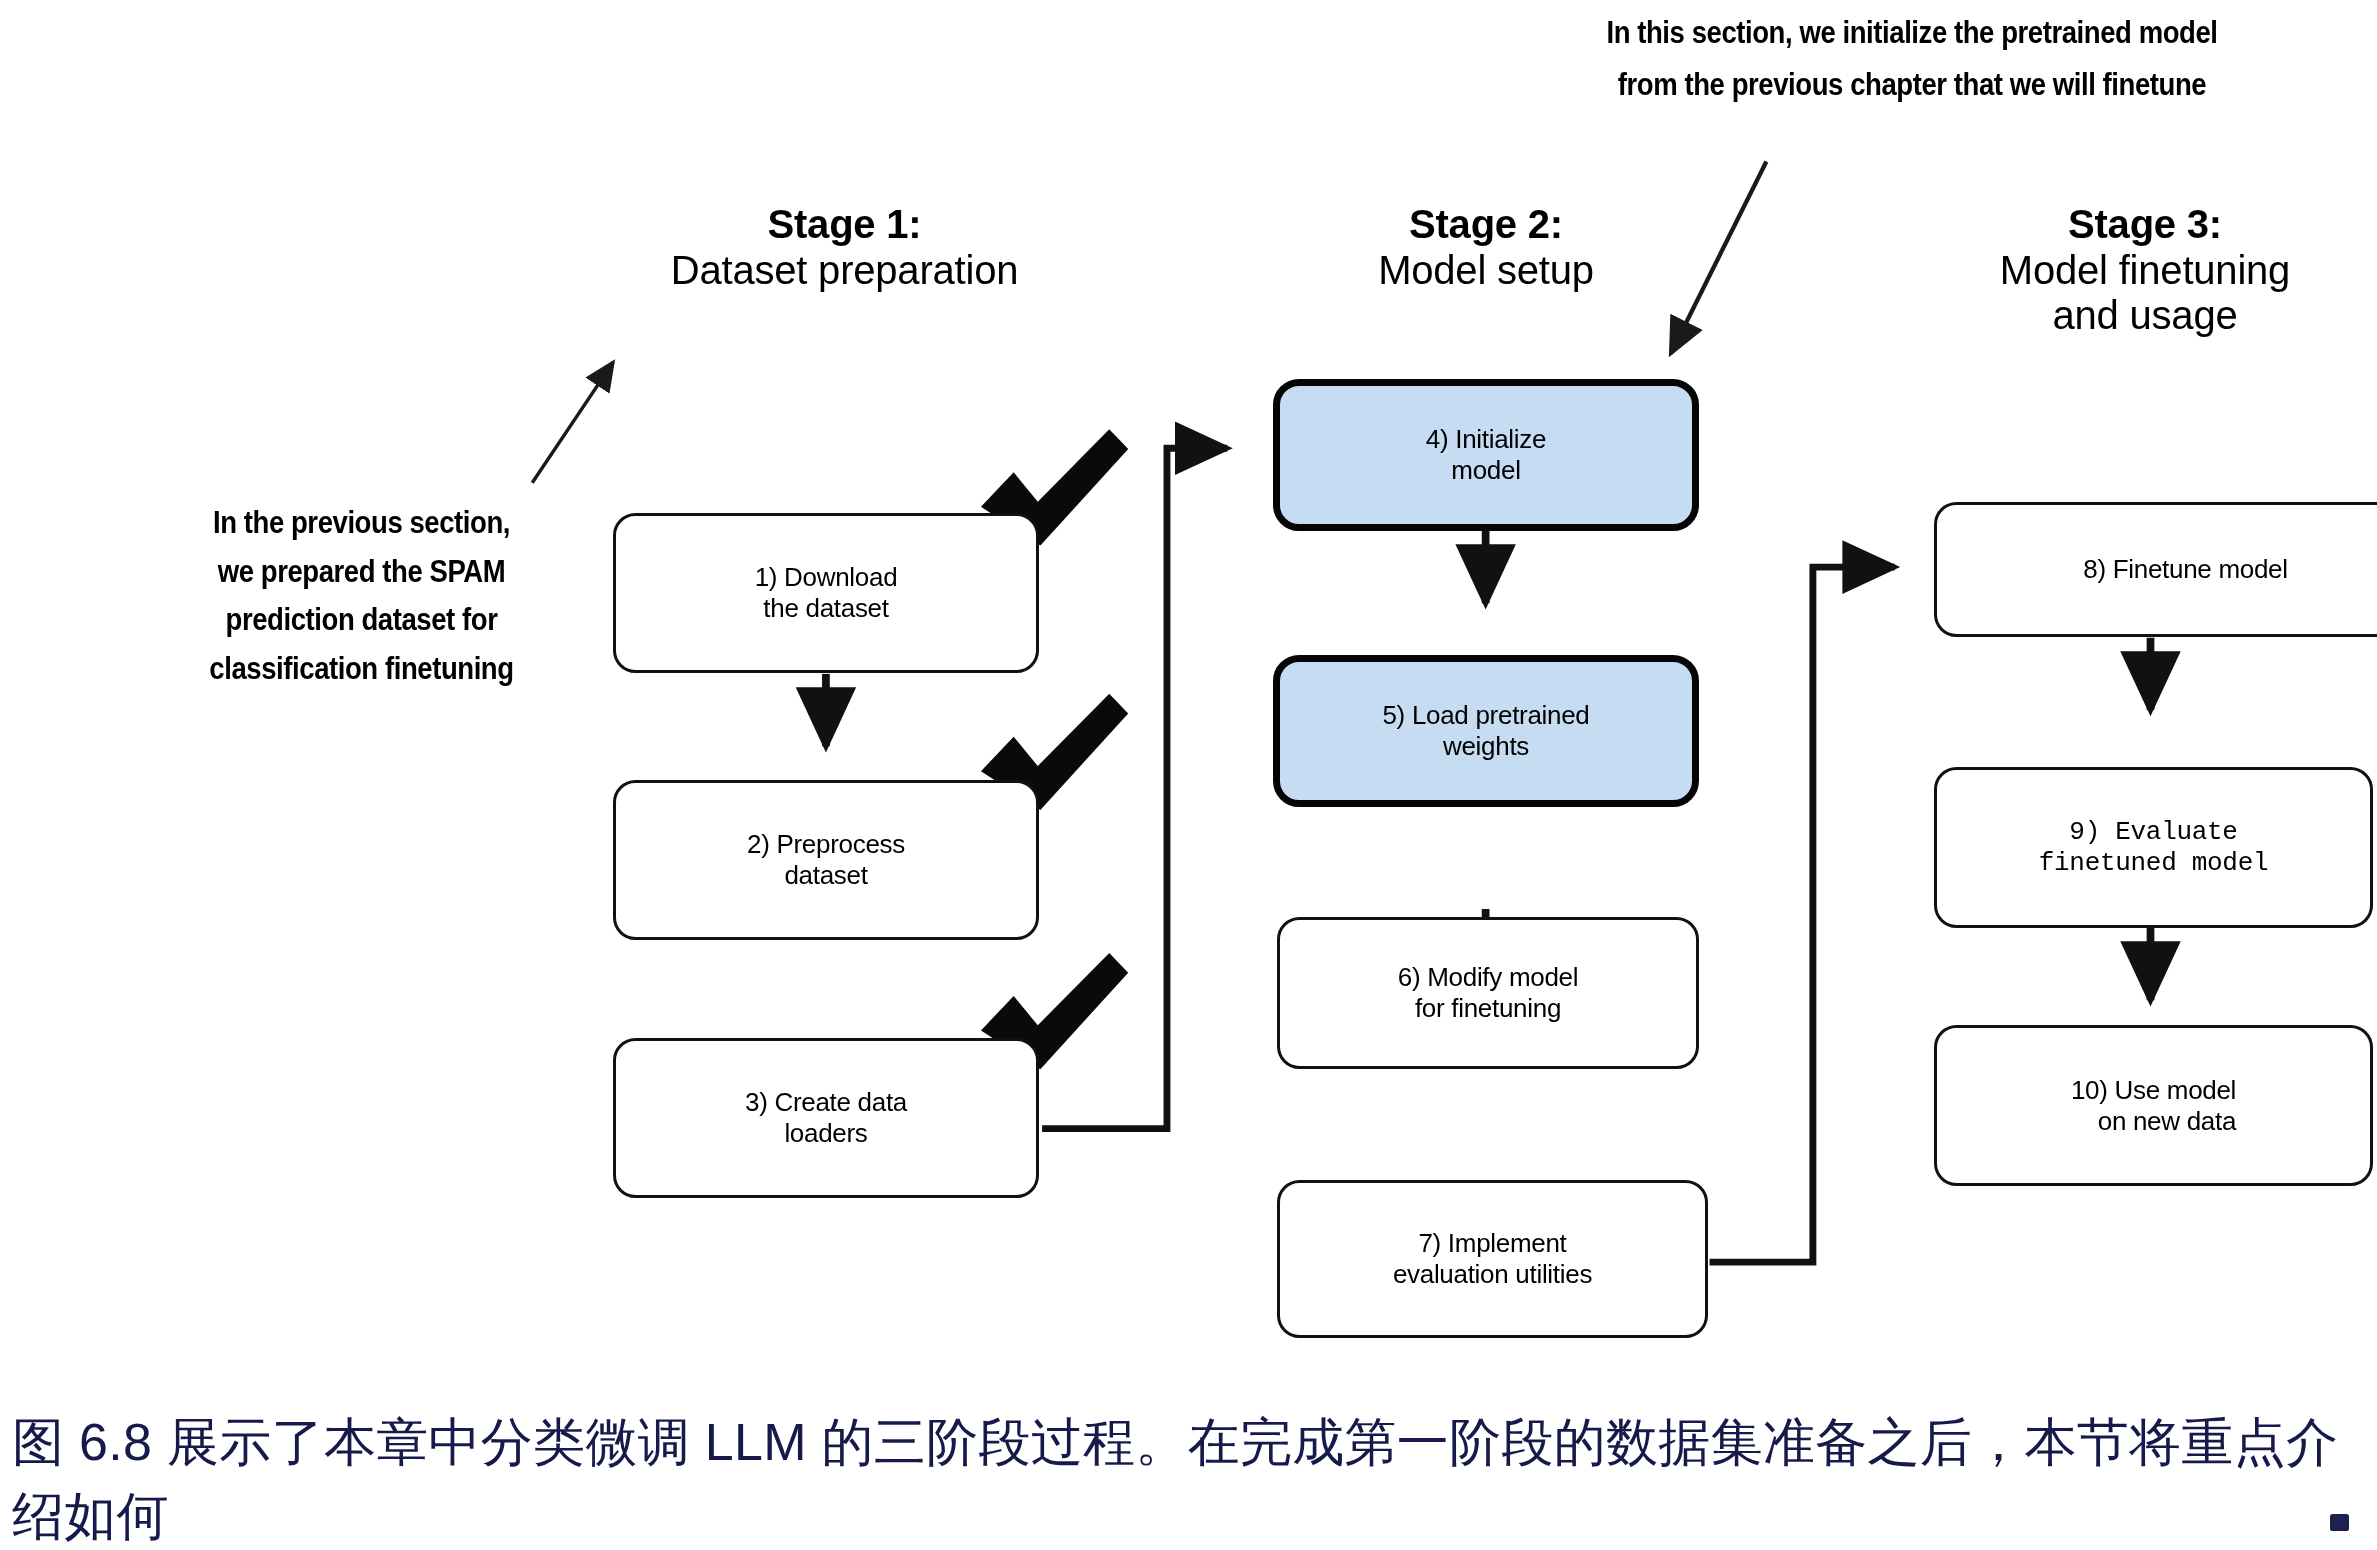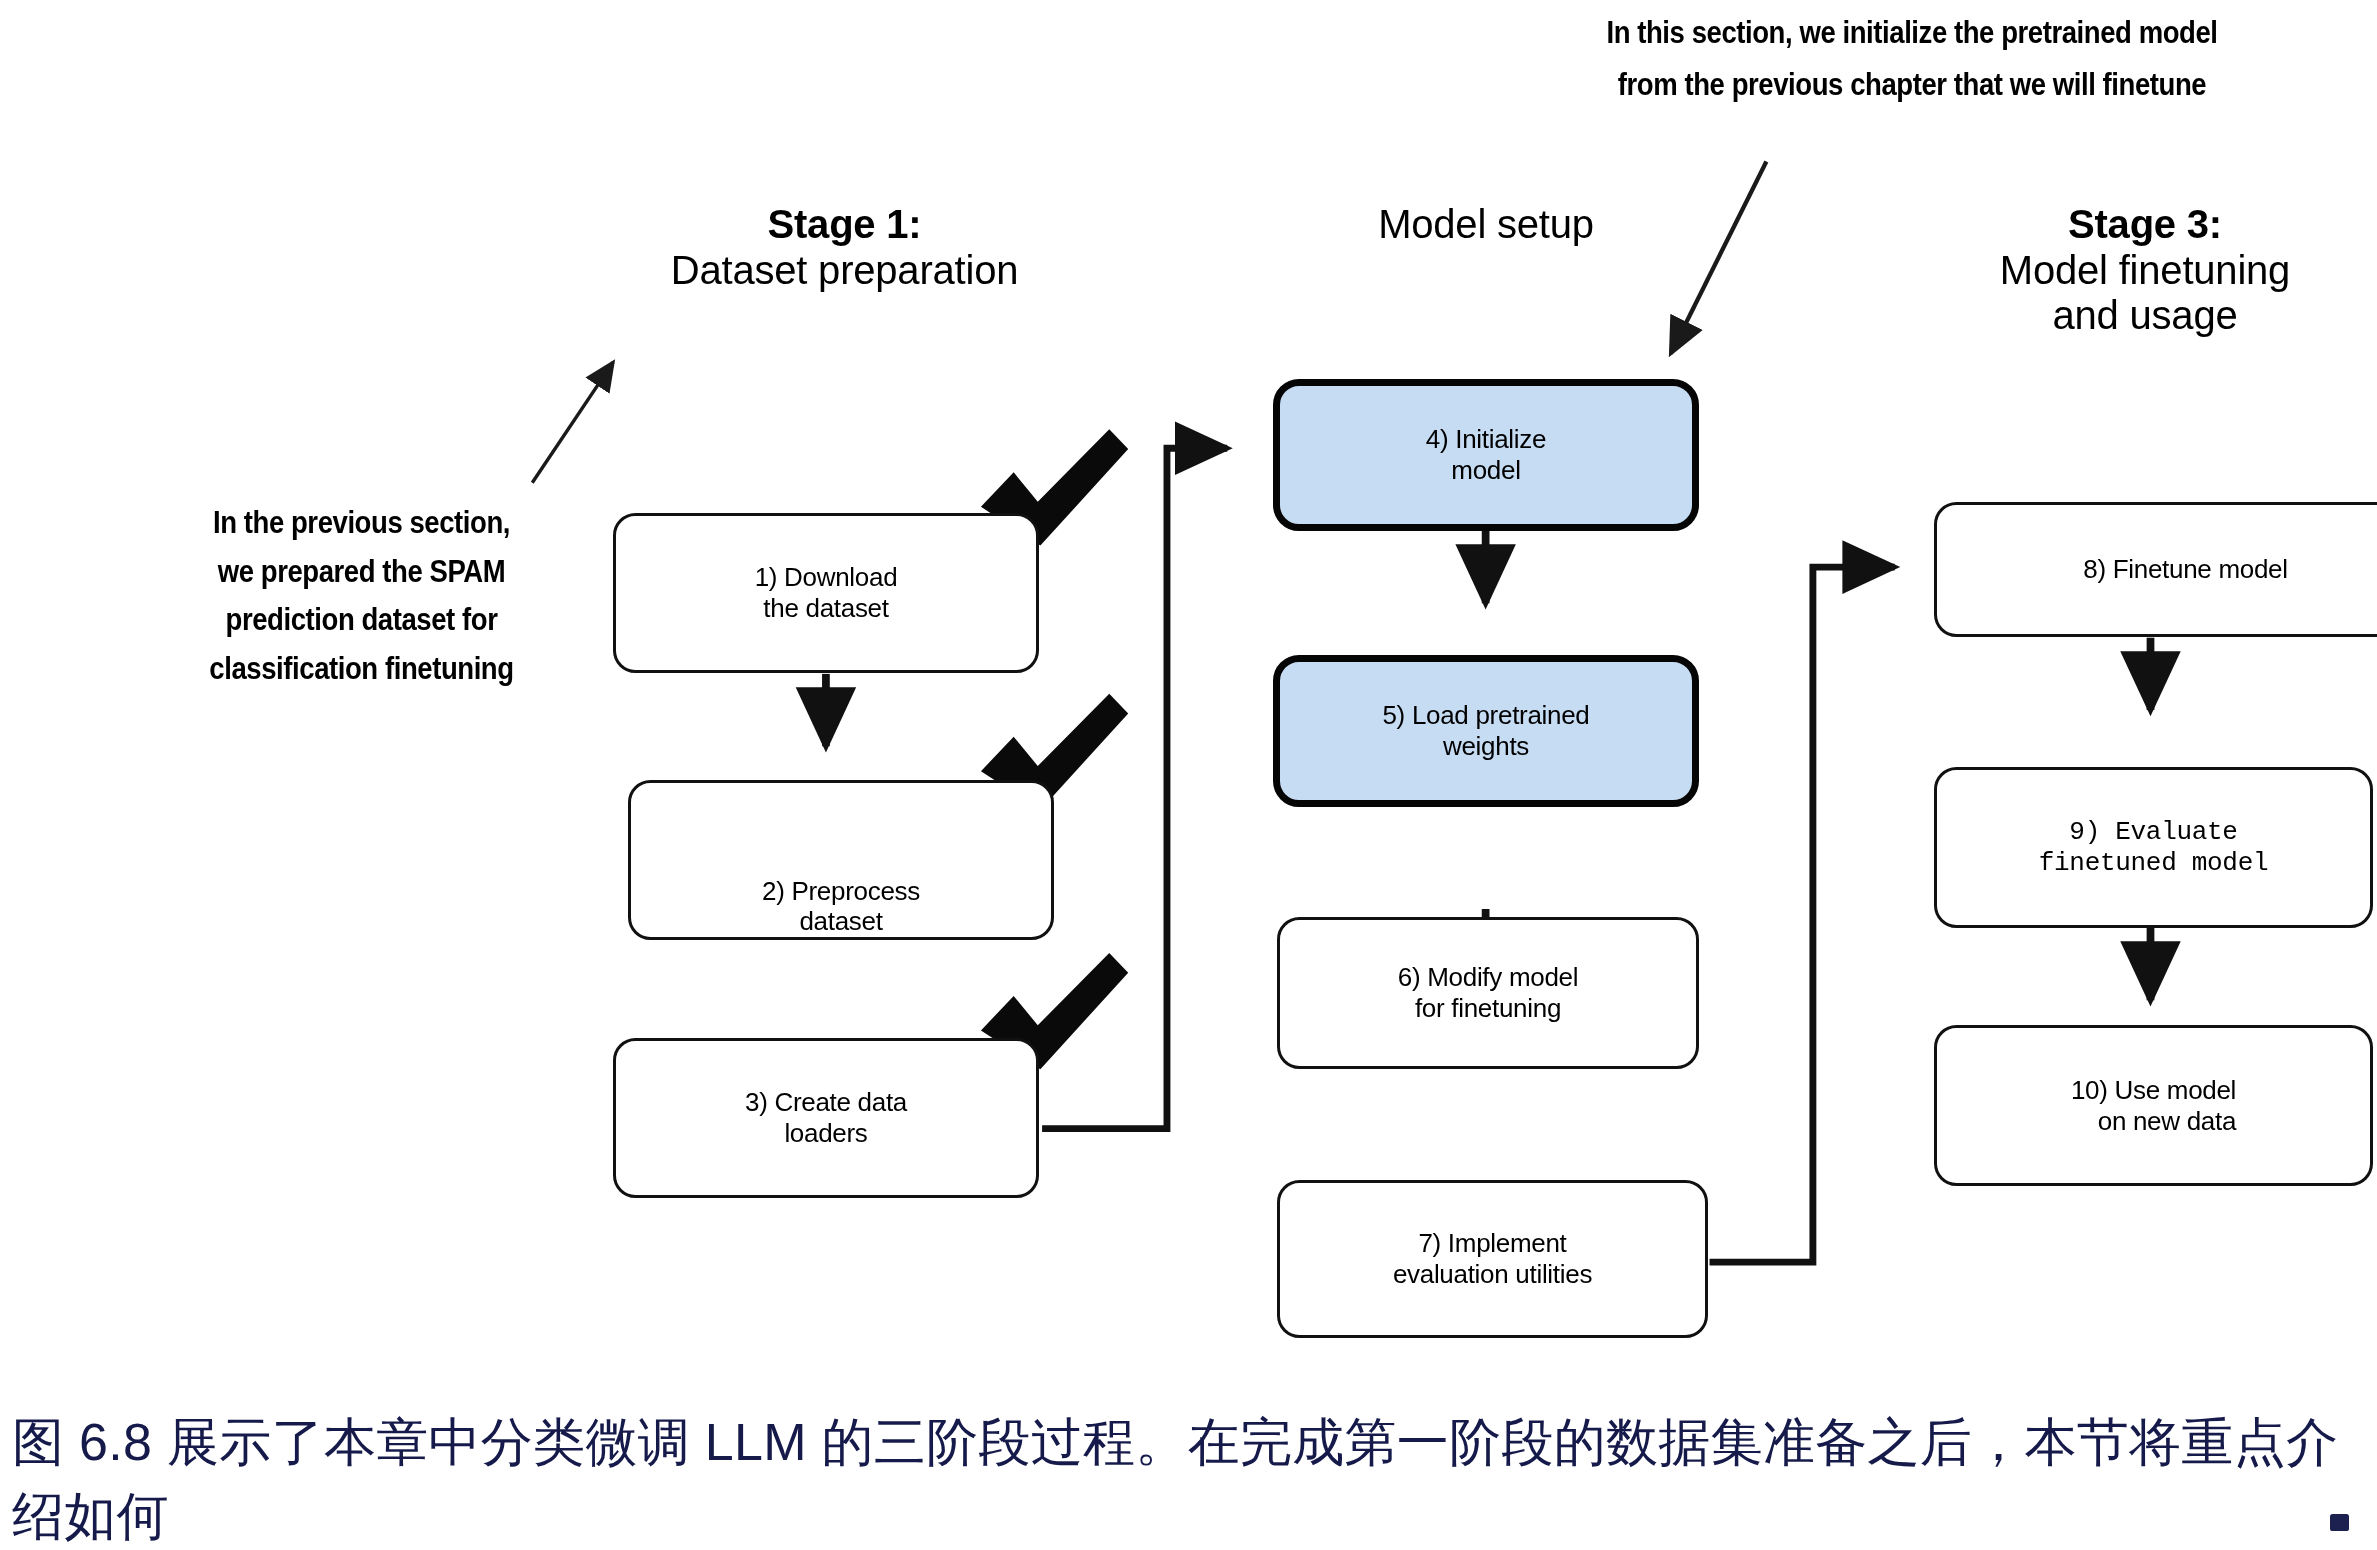--- a/index.html
+++ b/index.html
@@ -99,20 +99,21 @@
       <path d="M1139,1196 L1177,1156 L1205,1190 L1288,1106 L1310,1129 L1208,1241 z"></path>
     </g>
   </svg>
 
   <div class="stage-head" style="left:569px;top:202px;width:551px;">
     <div class="t1">Stage 1:</div>
     <div class="t2">Dataset preparation</div>
   </div>
 
   <div class="stage-head" style="left:1245px;top:202px;width:482px;">
+    <div class="t1">Stage 2:</div>
     <div class="t2">Model setup</div>
   </div>
 
   <div class="stage-head" style="left:1904px;top:202px;width:482px;">
     <div class="t1">Stage 3:</div>
     <div class="t2" style="white-space:pre-line;">Model finetuning
 and usage</div>
   </div>
 
   <div class="note" style="left:103px;top:498px;width:517px;white-space:pre-line;">In the previous section,
@@ -121,21 +122,21 @@
 classification finetuning</div>
 
   <div class="note right" style="left:1447px;top:6.9px;width:930px;white-space:pre-line;line-height:1.62;">In this section, we initialize the pretrained model
 from the previous chapter that we will finetune</div>
 
   <div class="box" style="left:613px;top:513px;width:426px;height:160px;">
     <span class="lbl">1) Download
 the dataset</span>
   </div>
 
-  <div class="box" style="left:628px;top:780px;width:426px;height:160px;align-items:flex-end;">
+  <div class="box" style="left:613px;top:780px;width:426px;height:160px;">
     <span class="lbl">2) Preprocess
 dataset</span>
   </div>
 
   <div class="box" style="left:613px;top:1038px;width:426px;height:160px;">
     <span class="lbl">3) Create data
 loaders</span>
   </div>
 
   <div class="box blue" style="left:1273px;top:379px;width:426px;height:152px;">

